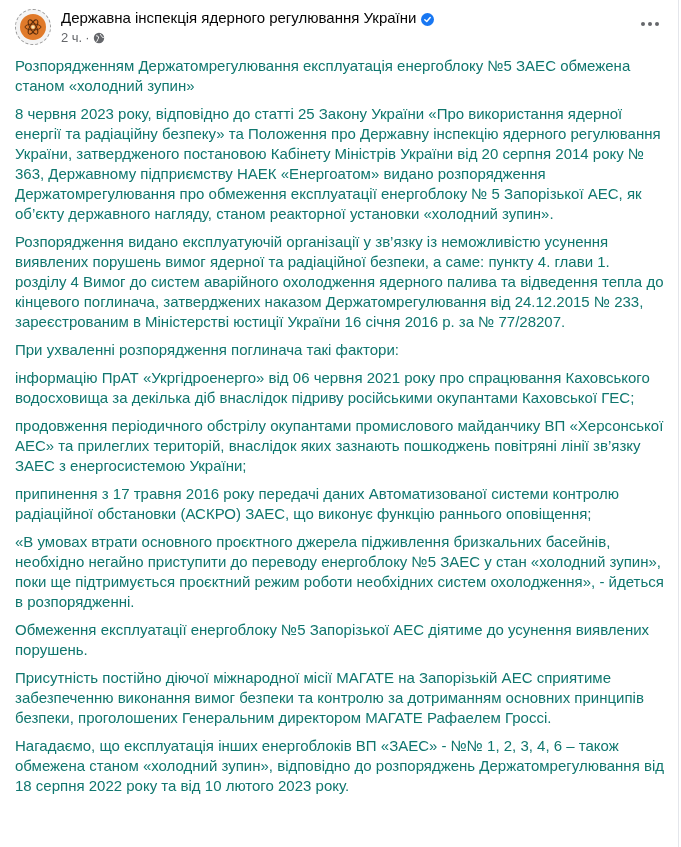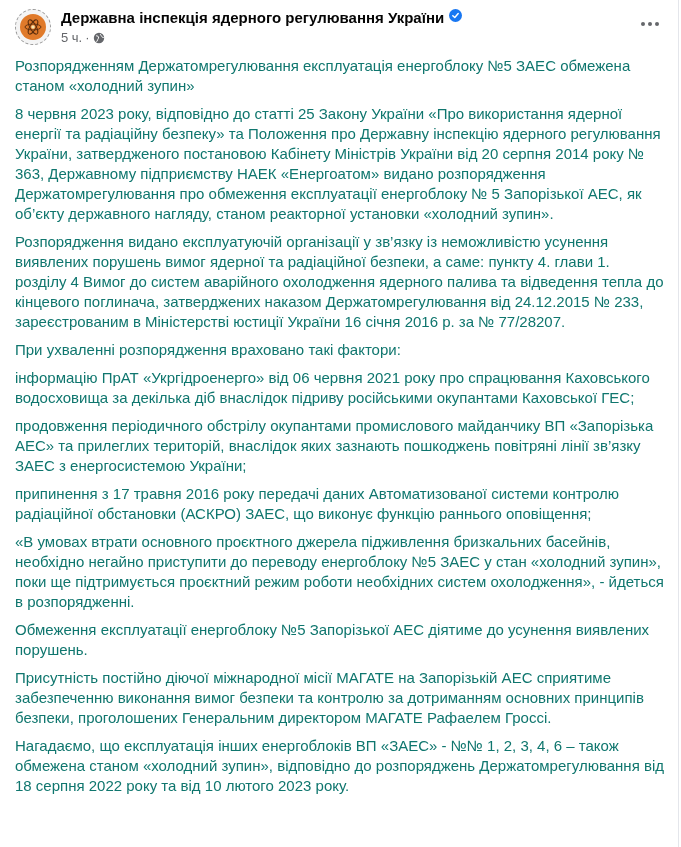--- a/index.html
+++ b/index.html
@@ -49,25 +49,25 @@
       background: #e07a2a;
       display: flex;
       align-items: center;
       justify-content: center;
     }
     .page-name {
       position: absolute;
       left: 61px;
       top: 9px;
       font-size: 15px;
-      font-weight: bold;
+      font-weight: normal;
       color: #050505;
       white-space: nowrap;
       display: flex;
-      align-items: flex-start;
+      align-items: flex-end;
       gap: 5px;
     }
     .verified {
       display: inline-flex;
       width: 13px;
       height: 13px;
       border-radius: 50%;
       background: #1877f2;
       align-items: center;
       justify-content: center;
@@ -131,21 +131,21 @@
   <div class="page-name">
     <span>Державна інспекція ядерного регулювання України</span>
     <span class="verified">
       <svg width="9" height="9" viewBox="0 0 10 10">
         <path d="M2 5.2 L4.2 7.3 L8 2.8" fill="none" stroke="#ffffff" stroke-width="1.6" stroke-linecap="round" stroke-linejoin="round"></path>
       </svg>
     </span>
   </div>
 
   <div class="post-meta">
-    <span>5 ч.</span>
+    <span>2 ч.</span>
     <span>·</span>
     <span style="display:inline-flex;">
       <svg width="12" height="12" viewBox="0 0 12 12">
         <circle cx="6" cy="6" r="5.2" fill="#65676b"></circle>
         <path d="M3 3.5 C4 4.5 5 3.5 5.5 5 C6 6.5 4.5 7 4.5 8.5 C4.5 9.5 3.5 9.5 3 9" fill="none" stroke="#ffffff" stroke-width="1"></path>
         <path d="M7.5 2 C7 3 8.5 3.5 8.8 4.5 C9 5.5 10 5.5 10.8 5.5" fill="none" stroke="#ffffff" stroke-width="1"></path>
       </svg>
     </span>
   </div>
 
@@ -153,21 +153,21 @@
     <span></span>
     <span></span>
     <span></span>
   </div>
 </div>
 
 <div class="post-body">
   <p>Розпорядженням Держатомрегулювання експлуатація енергоблоку №5 ЗАЕС обмежена станом «холодний зупин»</p>
   <p>8 червня 2023 року, відповідно до статті 25 Закону України «Про використання ядерної енергії та радіаційну безпеку» та Положення про Державну інспекцію ядерного регулювання України, затвердженого постановою Кабінету Міністрів України від 20 серпня 2014 року № 363, Державному підприємству НАЕК «Енергоатом» видано розпорядження Держатомрегулювання про обмеження експлуатації енергоблоку № 5 Запорізької АЕС, як об’єкту державного нагляду, станом реакторної установки «холодний зупин».</p>
   <p>Розпорядження видано експлуатуючій організації у зв’язку із неможливістю усунення виявлених порушень вимог ядерної та радіаційної безпеки, а саме: пункту 4. глави 1. розділу 4 Вимог до систем аварійного охолодження ядерного палива та відведення тепла до кінцевого поглинача, затверджених наказом Держатомрегулювання від 24.12.2015 № 233, зареєстрованим в Міністерстві юстиції України 16 січня 2016 р. за № 77/28207.</p>
-  <p>При ухваленні розпорядження враховано такі фактори:</p>
+  <p>При ухваленні розпорядження поглинача такі фактори:</p>
   <p>інформацію ПрАТ «Укргідроенерго» від 06 червня 2021 року про спрацювання Каховського водосховища за декілька діб внаслідок підриву російськими окупантами Каховської ГЕС;</p>
-  <p>продовження періодичного обстрілу окупантами промислового майданчику ВП «Запорізька АЕС» та прилеглих територій, внаслідок яких зазнають пошкоджень повітряні лінії зв’язку ЗАЕС з енергосистемою України;</p>
+  <p>продовження періодичного обстрілу окупантами промислового майданчику ВП «Херсонської АЕС» та прилеглих територій, внаслідок яких зазнають пошкоджень повітряні лінії зв’язку ЗАЕС з енергосистемою України;</p>
   <p>припинення з 17 травня 2016 року передачі даних Автоматизованої системи контролю радіаційної обстановки (АСКРО) ЗАЕС, що виконує функцію раннього оповіщення;</p>
   <p>«В умовах втрати основного проєктного джерела підживлення бризкальних басейнів, необхідно негайно приступити до переводу енергоблоку №5 ЗАЕС у стан «холодний зупин», поки ще підтримується проєктний режим роботи необхідних систем охолодження», - йдеться в розпорядженні.</p>
   <p>Обмеження експлуатації енергоблоку №5 Запорізької АЕС діятиме до усунення виявлених порушень.</p>
   <p>Присутність постійно діючої міжнародної місії МАГАТЕ на Запорізькій АЕС сприятиме забезпеченню виконання вимог безпеки та контролю за дотриманням основних принципів безпеки, проголошених Генеральним директором МАГАТЕ Рафаелем Гроссі.</p>
   <p>Нагадаємо, що експлуатація інших енергоблоків ВП «ЗАЕС» - №№ 1, 2, 3, 4, 6 – також обмежена станом «холодний зупин», відповідно до розпоряджень Держатомрегулювання від 18 серпня 2022 року та від 10 лютого 2023 року.</p>
 </div>
 
 </body></html>

